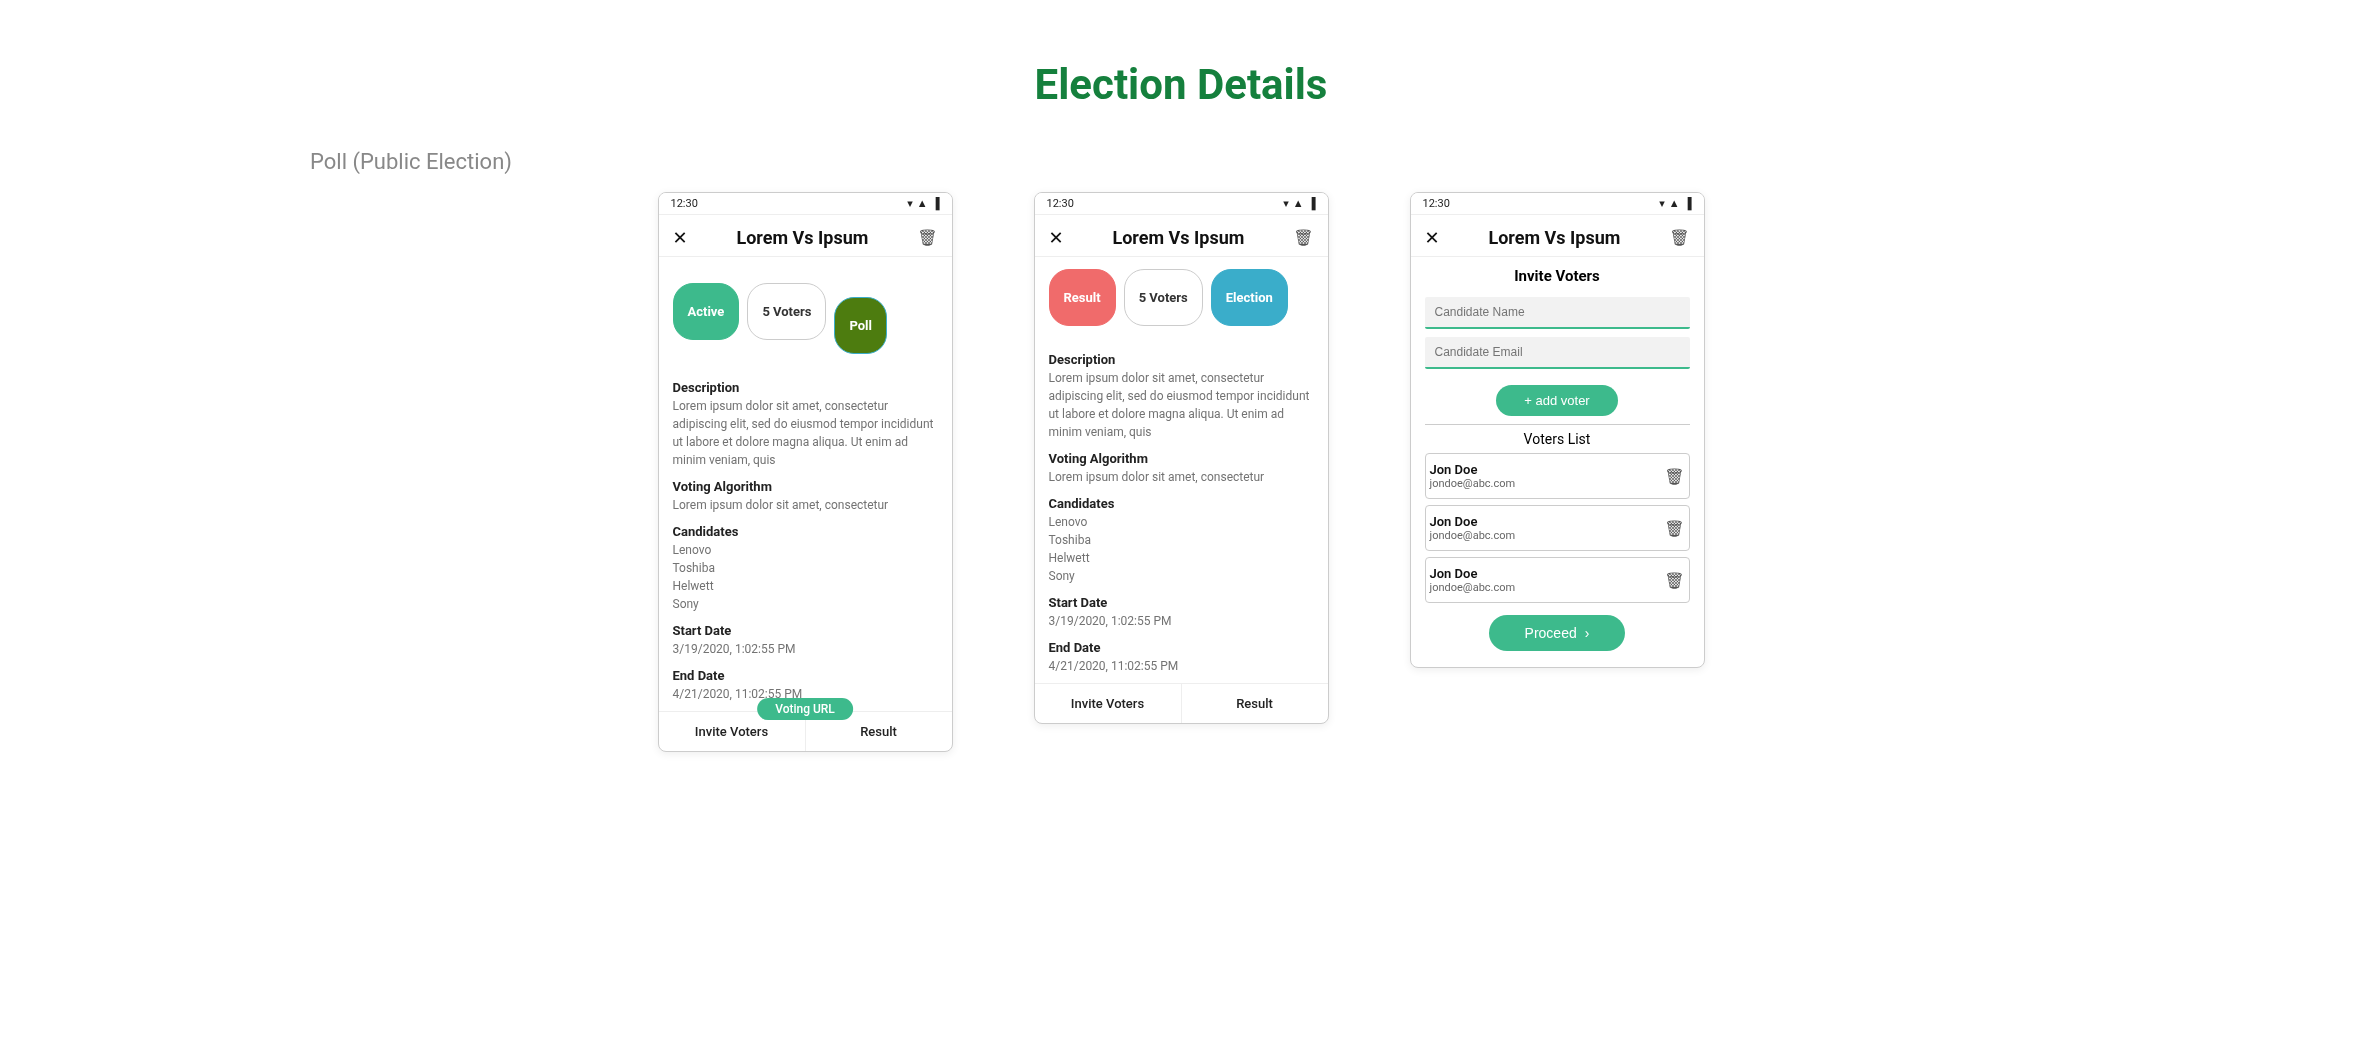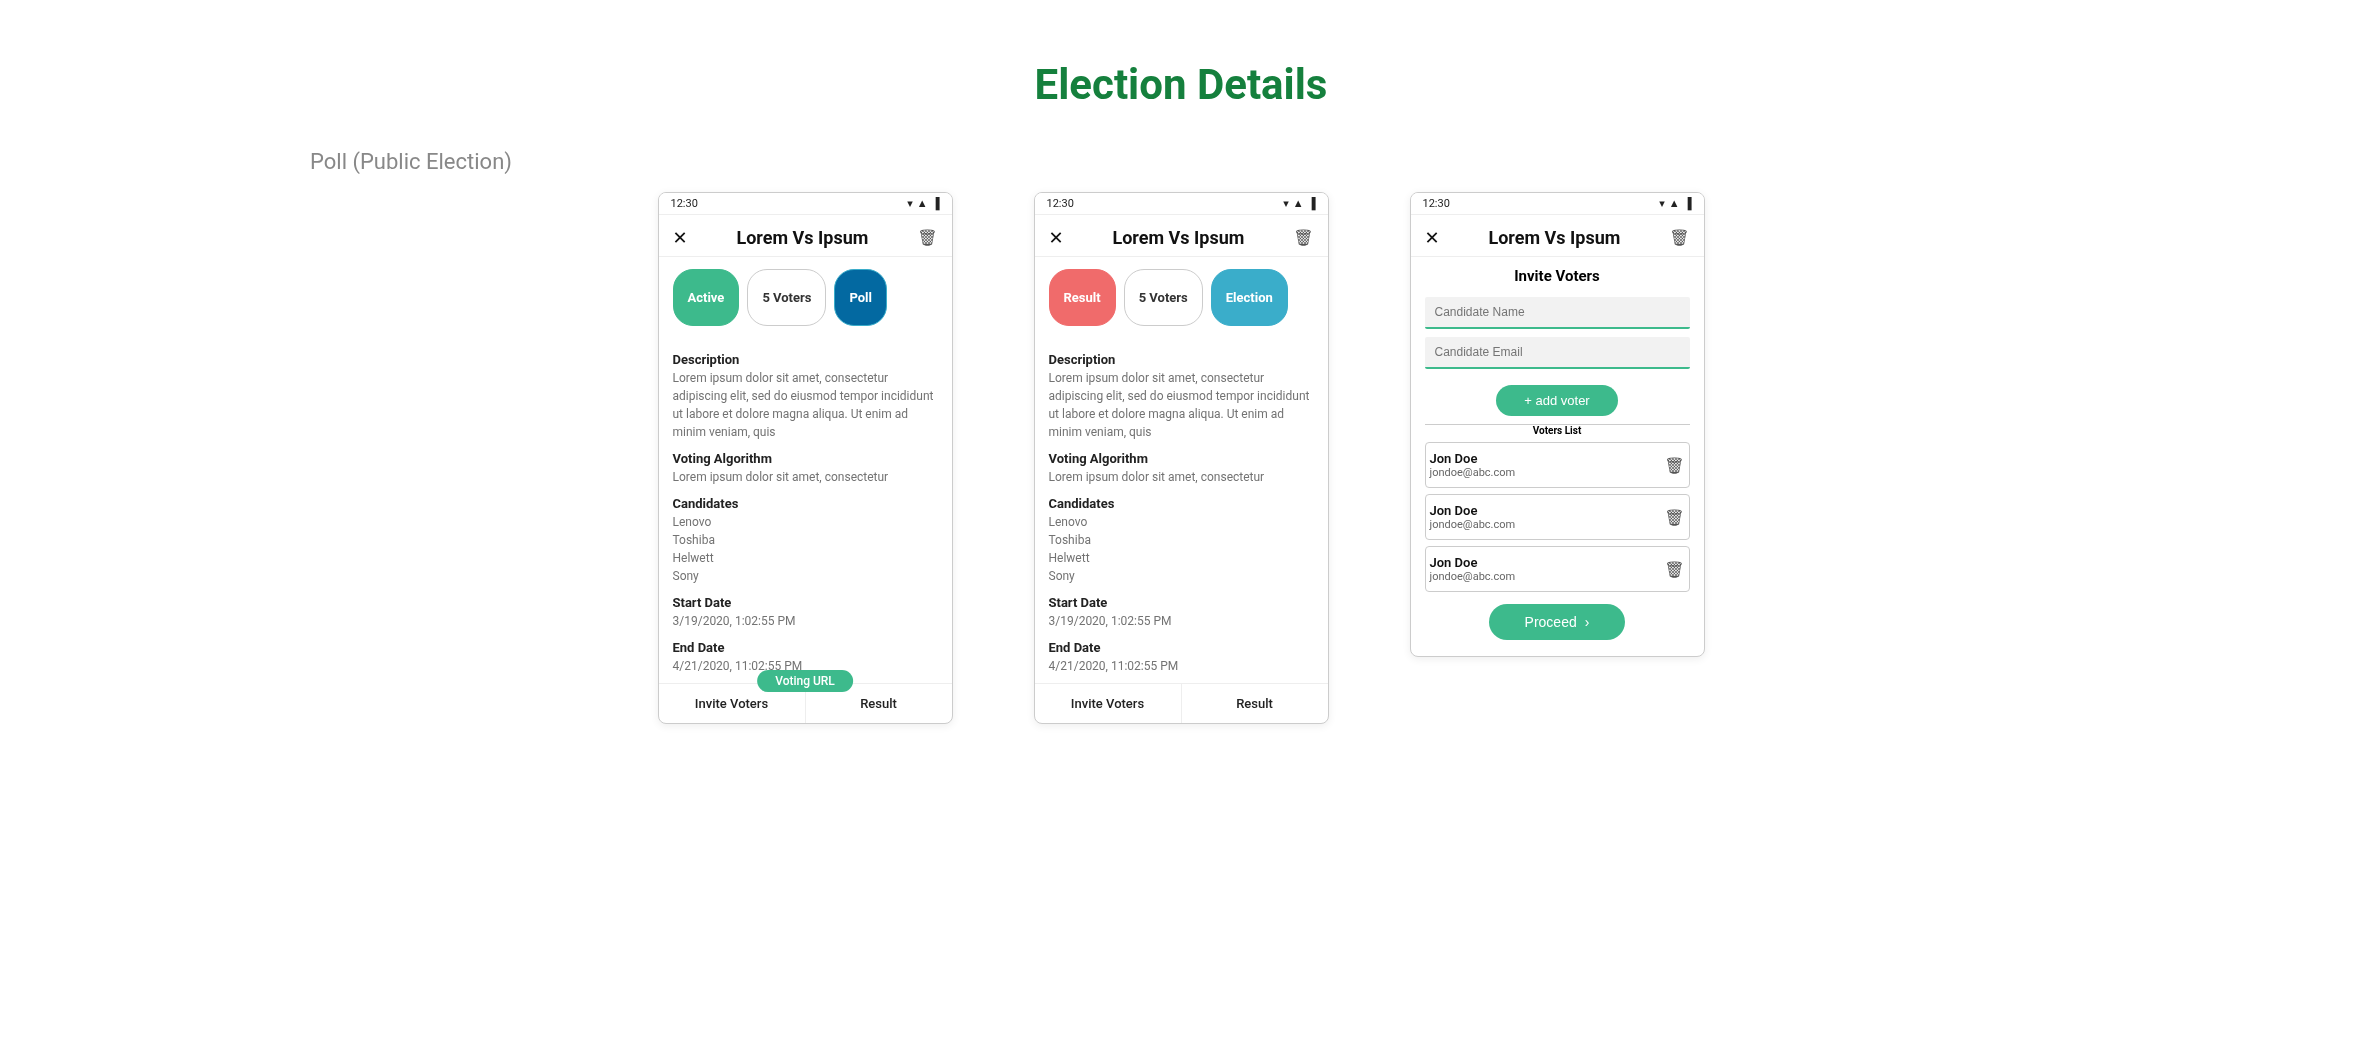--- a/index.html
+++ b/index.html
@@ -99,23 +99,24 @@
       background: #3dba8c;
       border-color: #3dba8c;
       color: #fff;
     }
     .badge-pending {
       background: #f06b6b;
       border-color: #f06b6b;
       color: #fff;
     }
     .badge-poll {
-      background: #0369a1;
+      background: #4d7c0f;
       border-color: #3aadca;
       color: #fff;
+      margin-top: 28px;
     }
     .badge-election {
       background: #3aadca;
       border-color: #3aadca;
       color: #fff;
     }
     .phone-body {
       padding: 8px 14px;
       font-size: 12.5px;
       color: #222;
@@ -190,25 +191,25 @@
       margin: 8px auto;
       background: #3dba8c;
       color: #fff;
       border: none;
       border-radius: 20px;
       padding: 8px 28px;
       font-size: 13px;
       cursor: pointer;
     }
     .voters-list-title {
-      font-size: 10px;
-      font-weight: 700;
+      font-size: 14px;
+      font-weight: 400;
       text-align: center;
       margin: 8px 0 6px 0;
-      padding-top: 0;
+      padding-top: 6px;
       border-top: 1px solid #ccc;
     }
     .voter-item {
       display: flex;
       align-items: center;
       justify-content: space-between;
       border: 1px solid #ccc;
       border-radius: 4px;
       padding: 8px 4px;
       margin-bottom: 6px;

